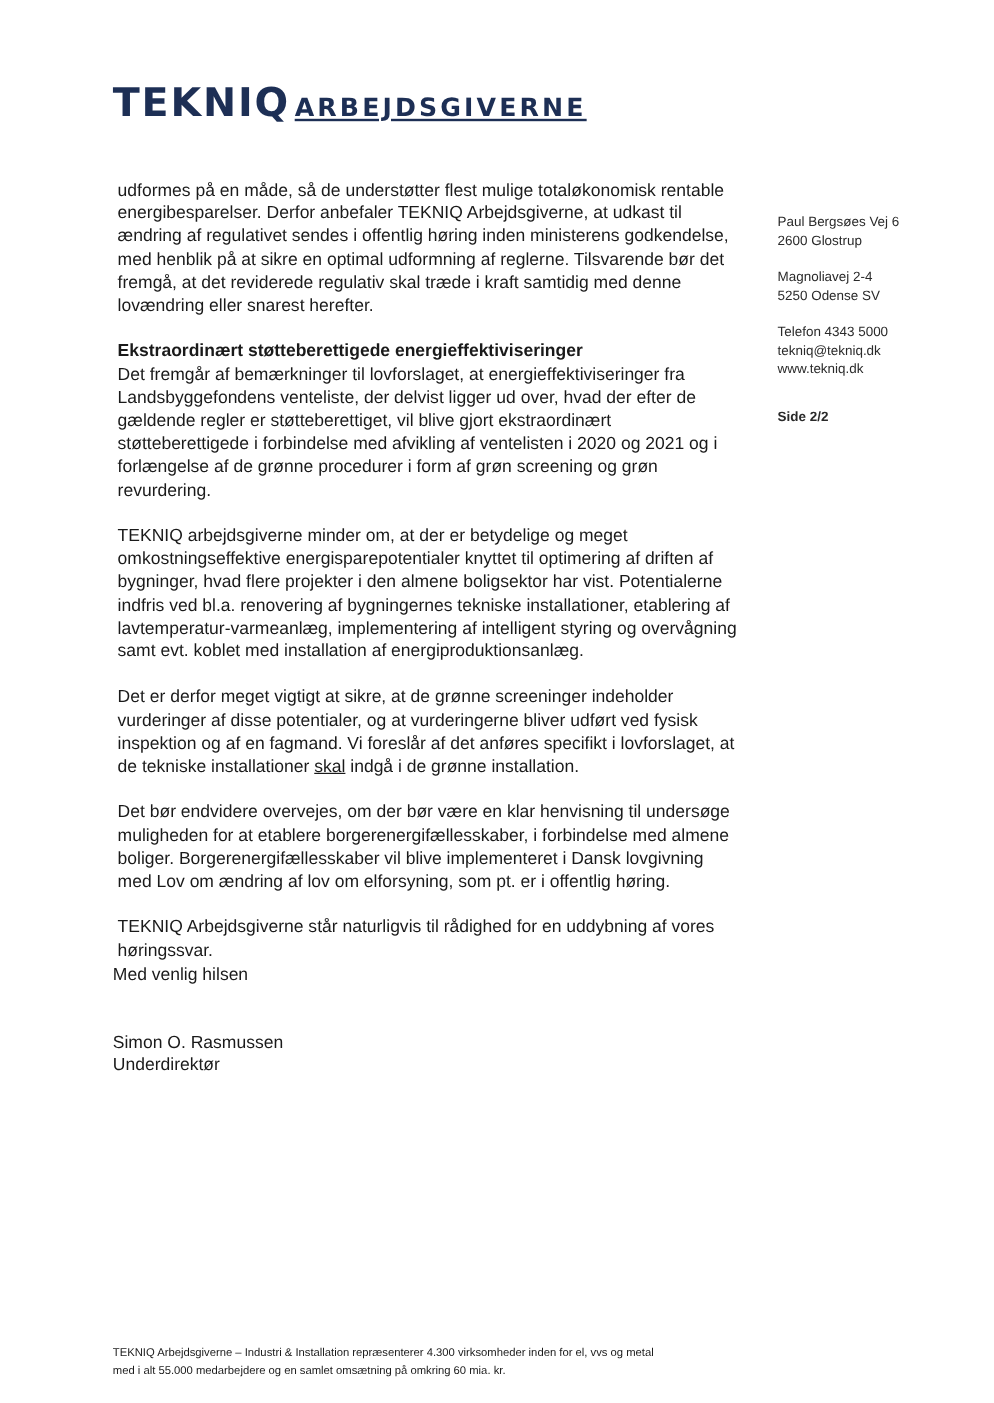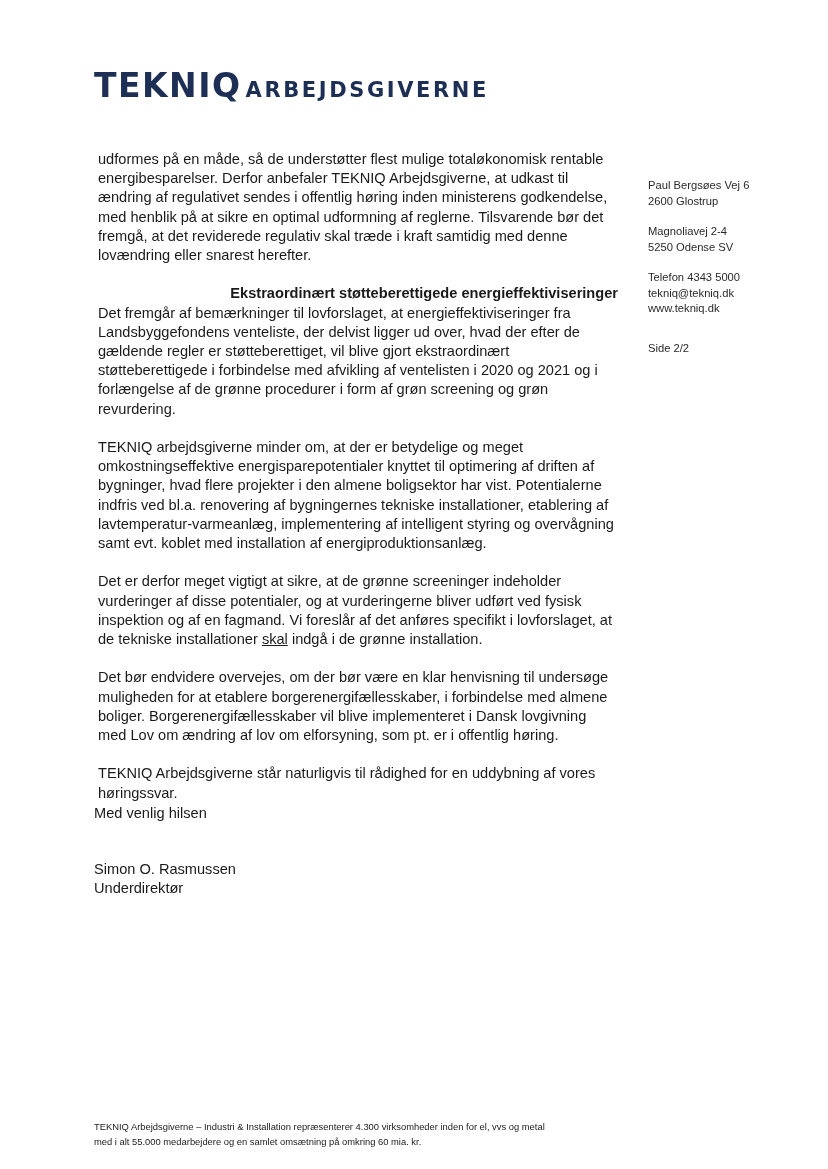--- a/index.html
+++ b/index.html
@@ -6,34 +6,34 @@
   body {
     width: 828px; height: 1169px; position: relative; overflow: hidden;
     font-family: "Liberation Sans", sans-serif; color: #1a1a1a;
   }
   .logo {
     position: absolute; left: 94px; top: 66px;
     color: #1d2f55; white-space: nowrap;
     font-family: "DejaVu Sans", sans-serif; font-weight: bold;
   }
   .logo .main { font-size: 33px; letter-spacing: 1.5px; }
-  .logo .sub { font-size: 21px; letter-spacing: 2.6px; margin-left: 4px; }
+  .logo .sub { font-size: 21px; letter-spacing: 2.6px; margin-left: 4px; text-decoration: underline; }
   .main-col {
     position: absolute; left: 98px; top: 150px; width: 520px;
     font-size: 14.6px; line-height: 19.2px;
   }
   .main-col p { margin: 0 0 19.2px 0; }
-  .heading { font-weight: bold; display: block; text-align: right; }
+  .heading { font-weight: bold; display: block; }
   .u { text-decoration: underline; }
   .side-col {
     position: absolute; left: 648px; top: 163px; width: 160px;
     font-size: 11.2px; line-height: 15.5px; color: #2a2a2a;
   }
   .side-col .blk { margin-bottom: 9px; margin-top: 15px; }
-  .side-col .page { margin-top: 24px; }
+  .side-col .page { margin-top: 24px; font-weight: bold; }
   .closing { position: absolute; left: 94px; top: 804px; font-size: 14.6px; line-height: 19.2px; }
   .signature { position: absolute; left: 94px; top: 860px; font-size: 14.6px; line-height: 19.2px; }
   .footer {
     position: absolute; left: 94px; top: 1119px; width: 520px;
     font-size: 9.4px; line-height: 15px; color: #1a1a1a;
   }
 </style>
 </head>
 <body>
 

